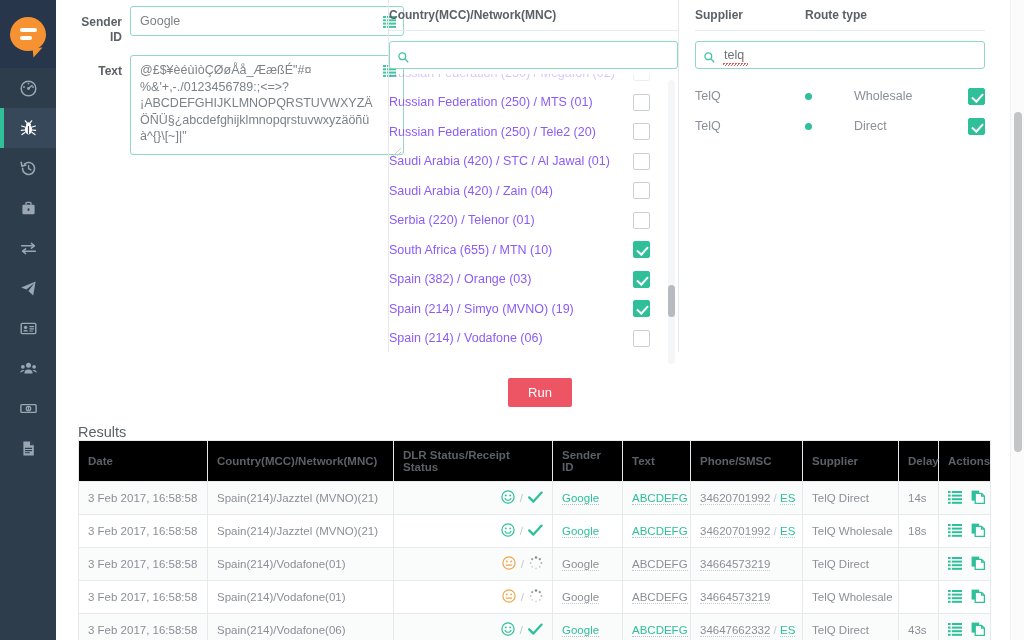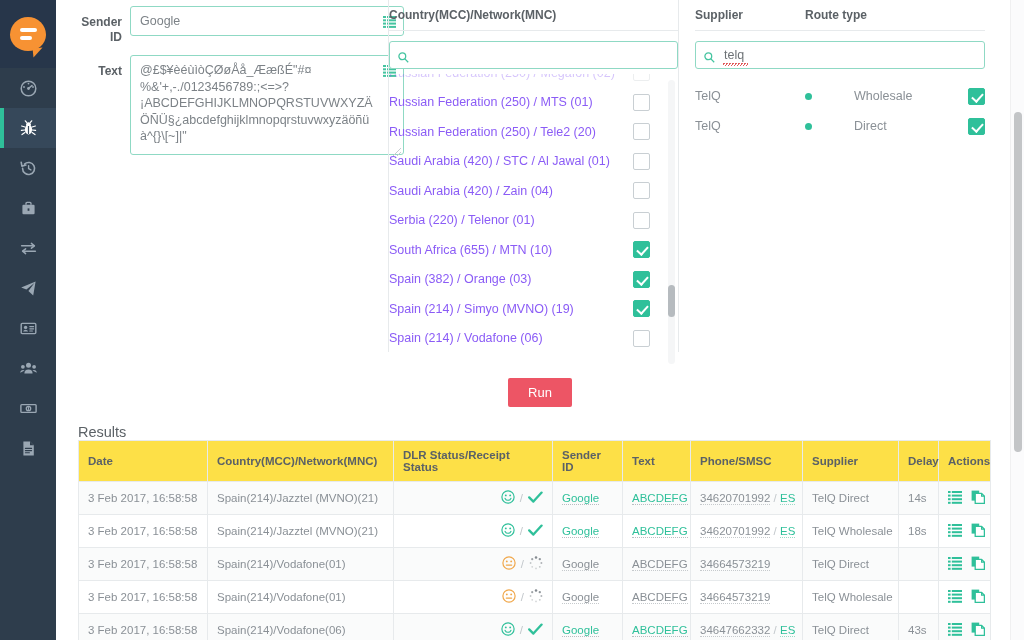--- a/index.html
+++ b/index.html
@@ -213,21 +213,21 @@
   
   .results {
     position: absolute; top: 424px; left: 22px; width: 924px;
   }
   .results-title { font-size: 14.5px; color: #5b6166; }
   table { border-collapse: collapse; width: 912px; table-layout: fixed; }
   th {
     font-size: 11.5px; font-weight: bold; color: #5b6166;
     text-align: left; padding: 8px 9px;
     border: 1px solid #e7eaec;
-    background: #fde047;
+    background: #000000;
   }
   td {
     font-size: 11.5px; color: #8a9096;
     padding: 8px 9px; border: 1px solid #e7eaec;
     white-space: nowrap; overflow: hidden;
   }
   tr.alt td { background: #fafbfb; }
   .lnk { color: #2fc09a; border-bottom: 1px dotted #b9bec2; }
   .lnk-gray { color: #8a9096; border-bottom: 1px dotted #c6cacd; }
   .phone { border-bottom: 1px dotted #c6cacd; }

